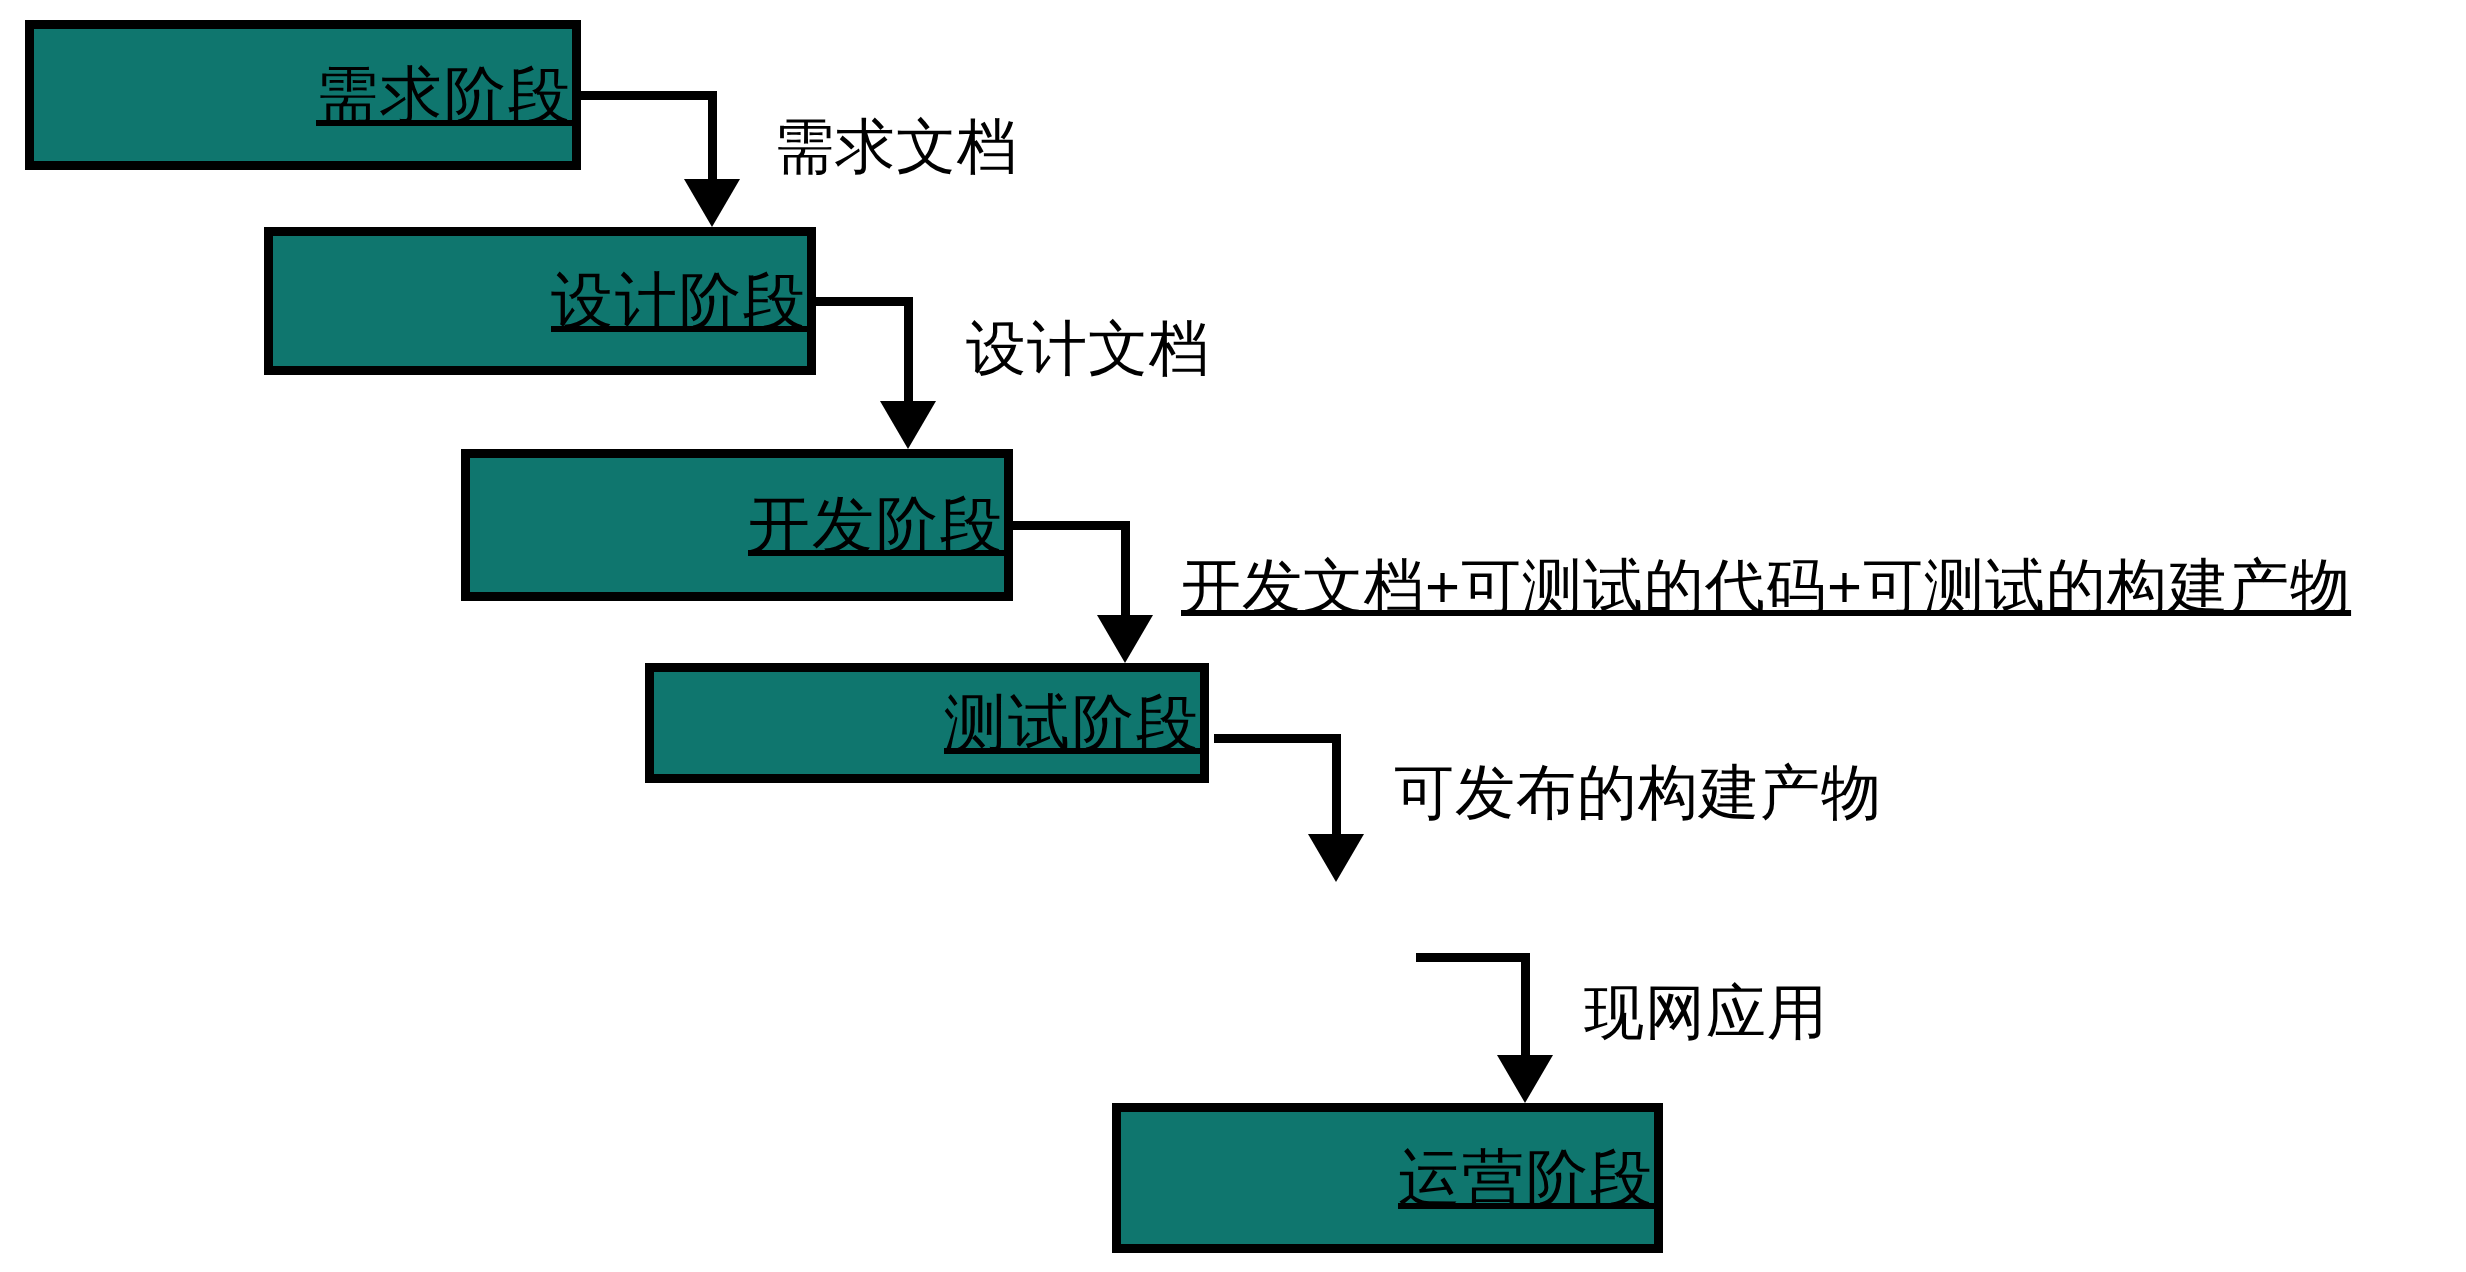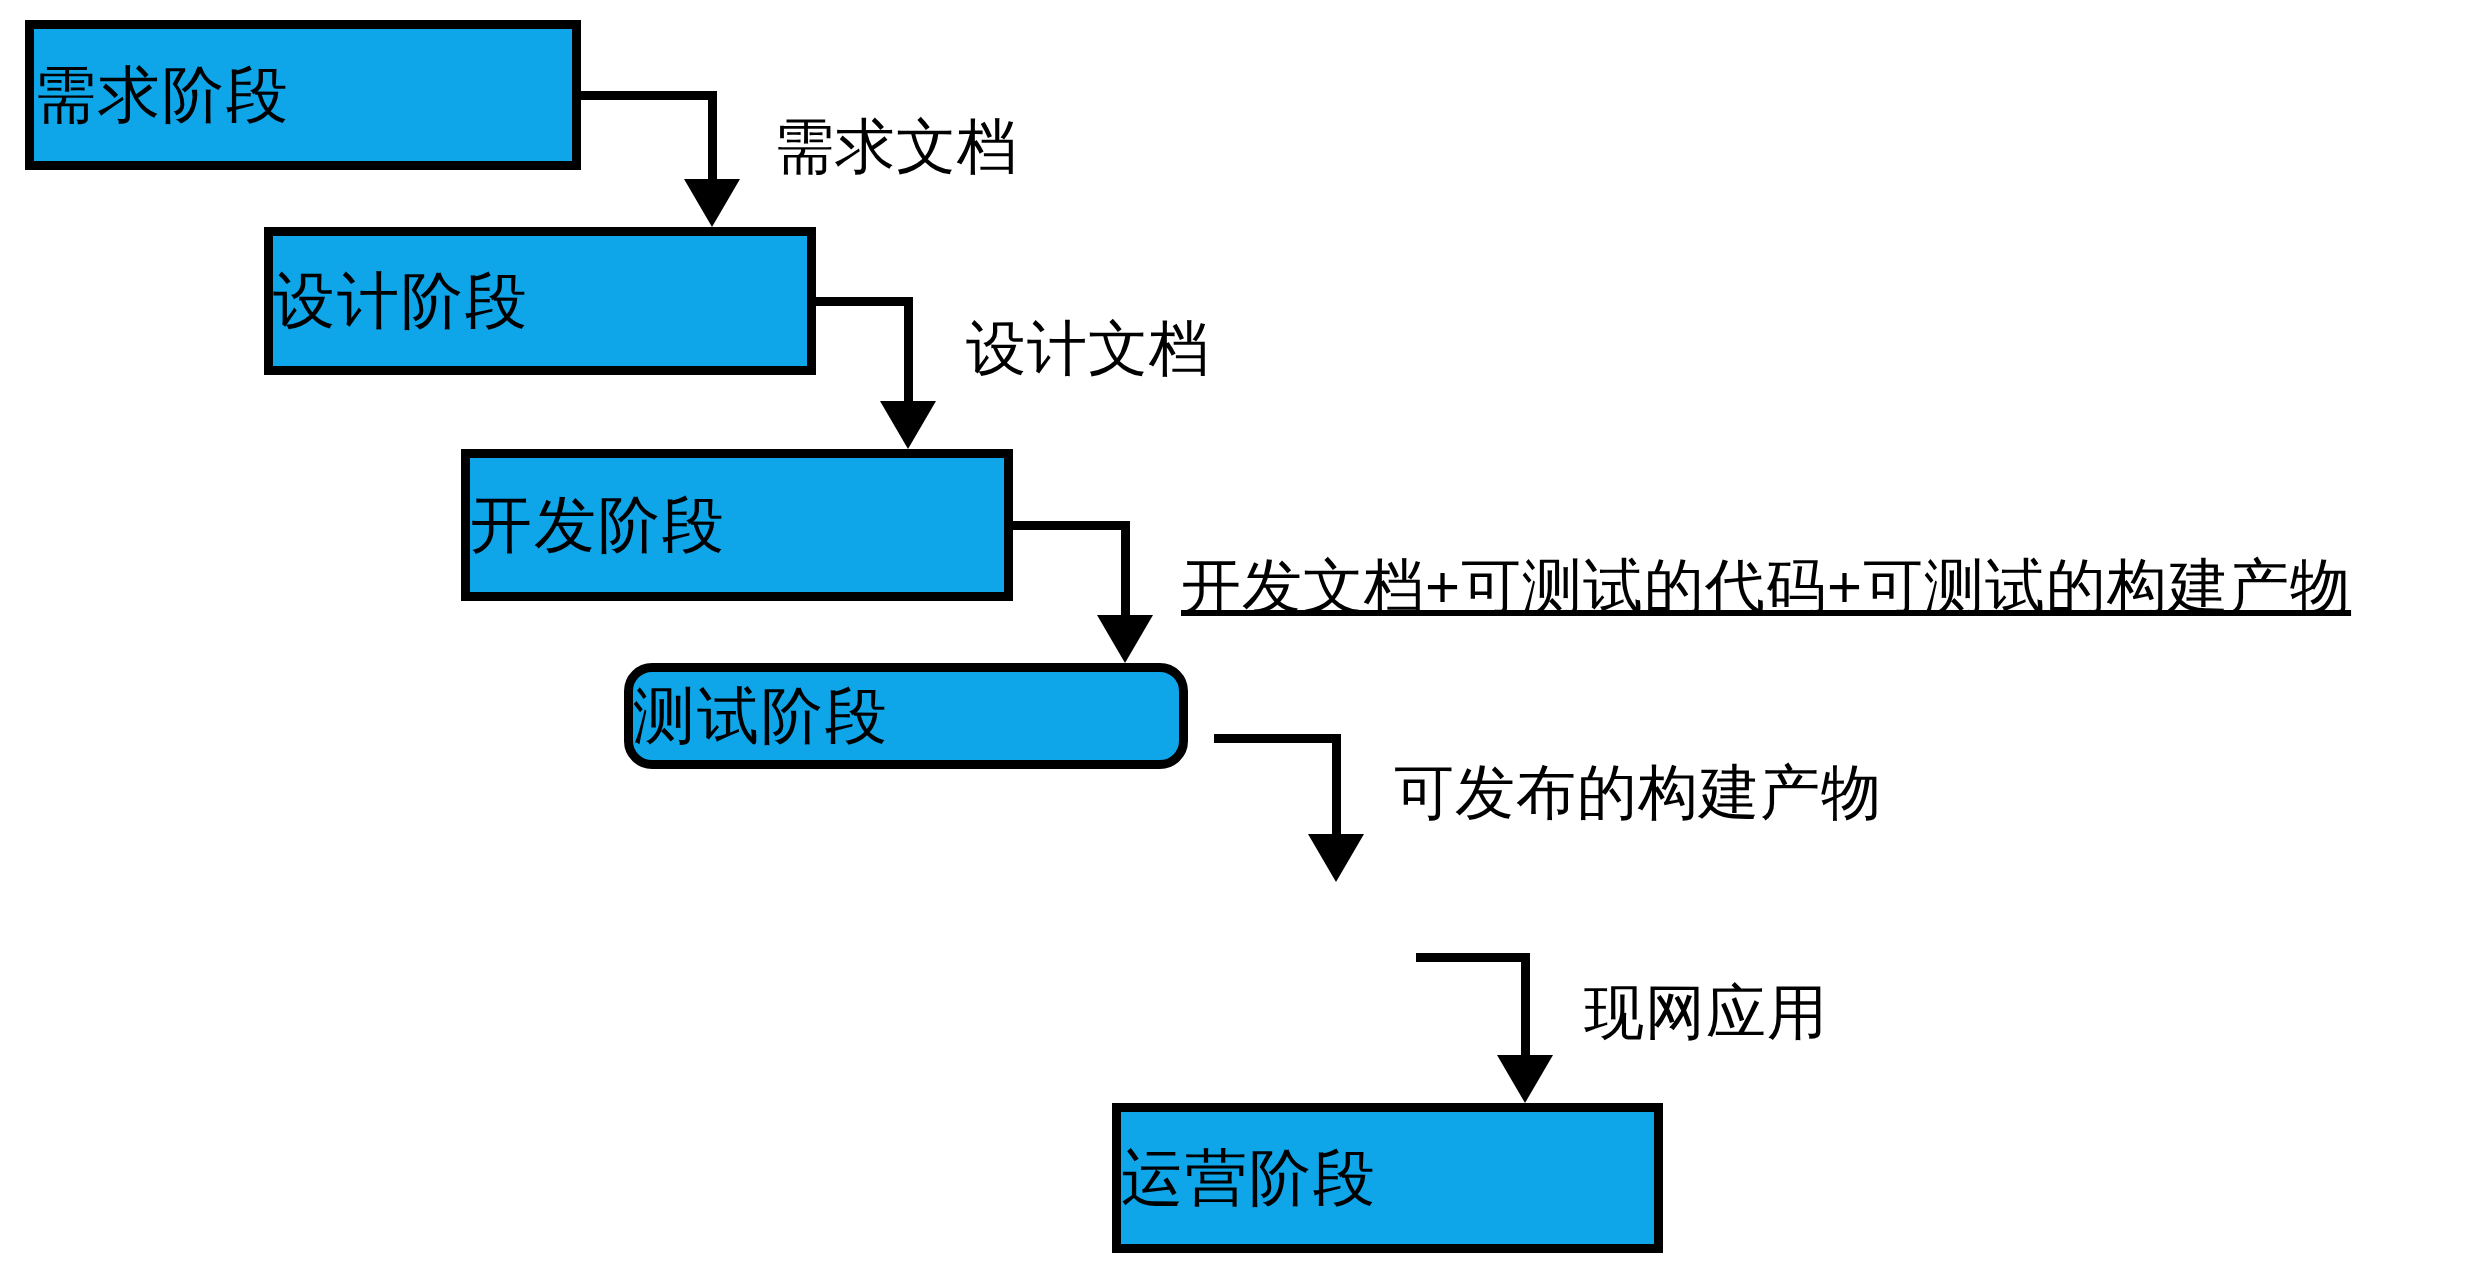--- a/index.html
+++ b/index.html
@@ -13,24 +13,25 @@
     height: 1272px;
     background: #ffffff;
     font-family: "Liberation Sans", sans-serif;
     color: #000000;
     overflow: hidden;
   }
   .stage-box {
     position: absolute;
     box-sizing: border-box;
     border: 9px solid #000000;
-    background: #0ea5e9;
+    background: #0f766e;
     display: flex;
     align-items: center;
-    justify-content: flex-start;
+    justify-content: flex-end;
+    text-decoration: underline;
   }
   .stage-label {
     font-size: 62px;
     line-height: 1;
     letter-spacing: 2px;
     white-space: nowrap;
     color: #000000;
   }
   .conn-h, .conn-v {
     position: absolute;
@@ -66,21 +67,21 @@
   </div>
 
   <div class="stage-box" style="left:264px; top:227px; width:552px; height:148px;">
     <span class="stage-label">设计阶段</span>
   </div>
 
   <div class="stage-box" style="left:461px; top:449px; width:552px; height:152px;">
     <span class="stage-label">开发阶段</span>
   </div>
 
-  <div class="stage-box" style="left:624px; top:663px; width:564px; height:106px;border-radius:28px;">
+  <div class="stage-box" style="left:645px; top:663px; width:564px; height:120px;">
     <span class="stage-label">测试阶段</span>
   </div>
 
 
   <div class="stage-box" style="left:1112px; top:1103px; width:551px; height:150px;">
     <span class="stage-label">运营阶段</span>
   </div>
 
   <div>
     <div class="conn-h" style="left:578px; top:91px; width:138px;"></div>

